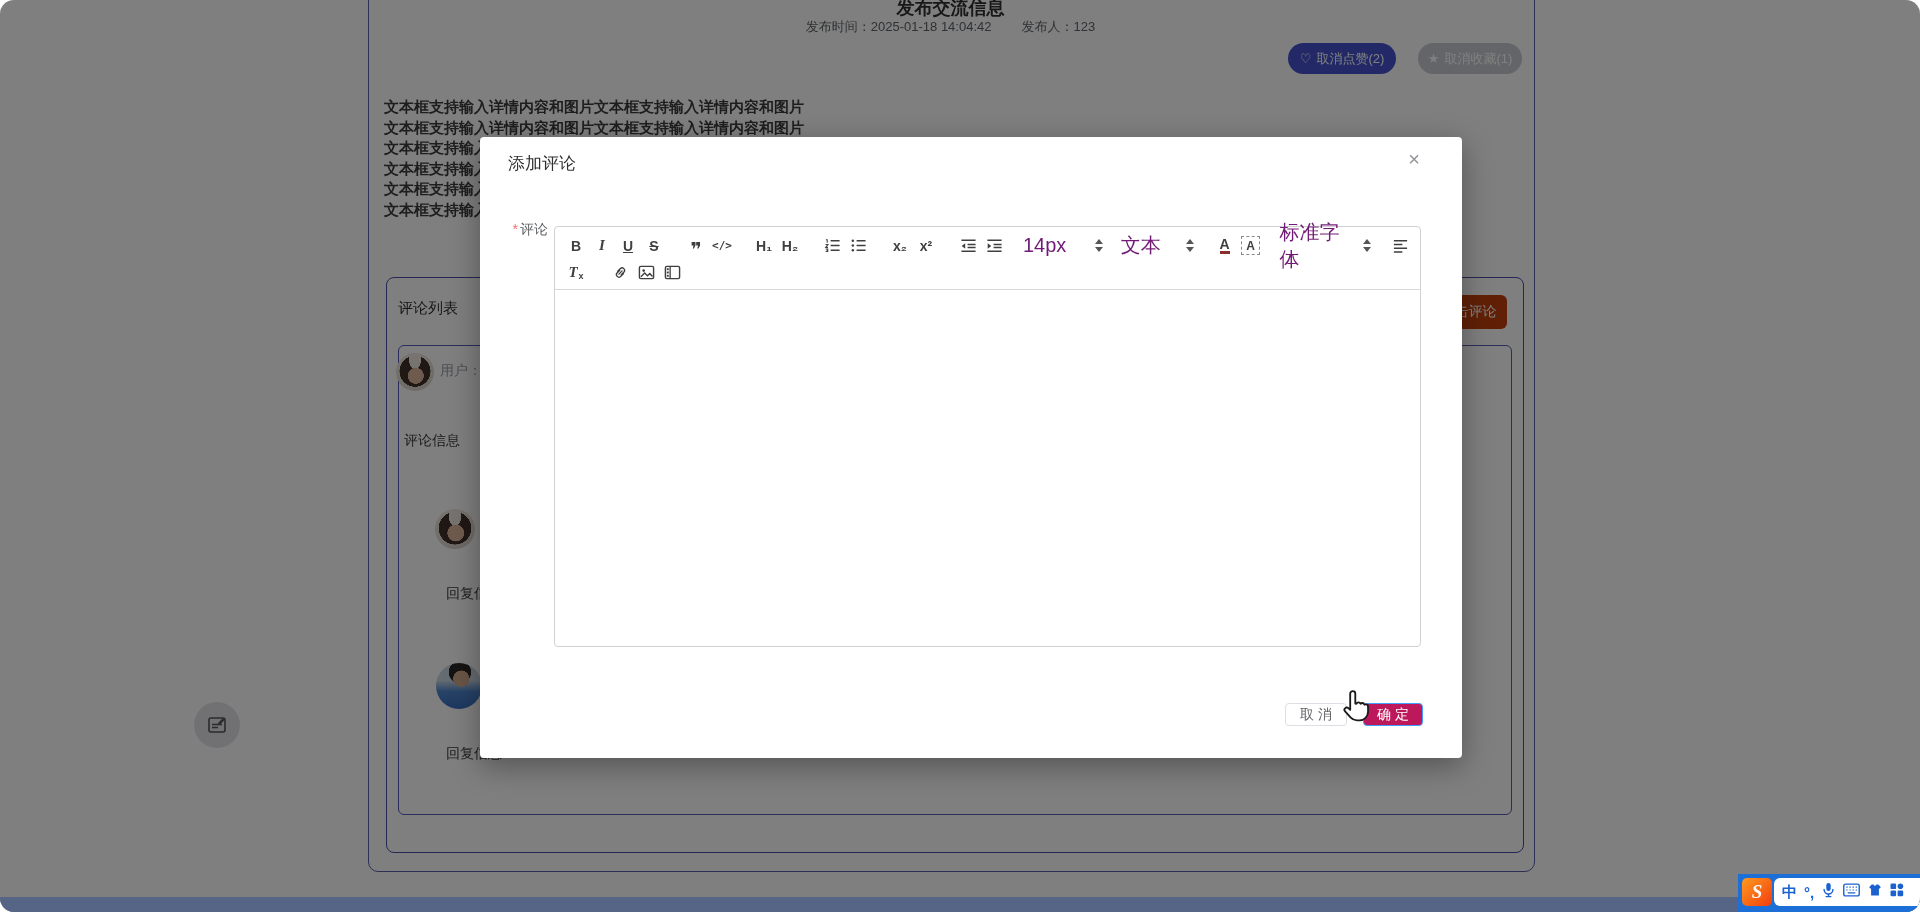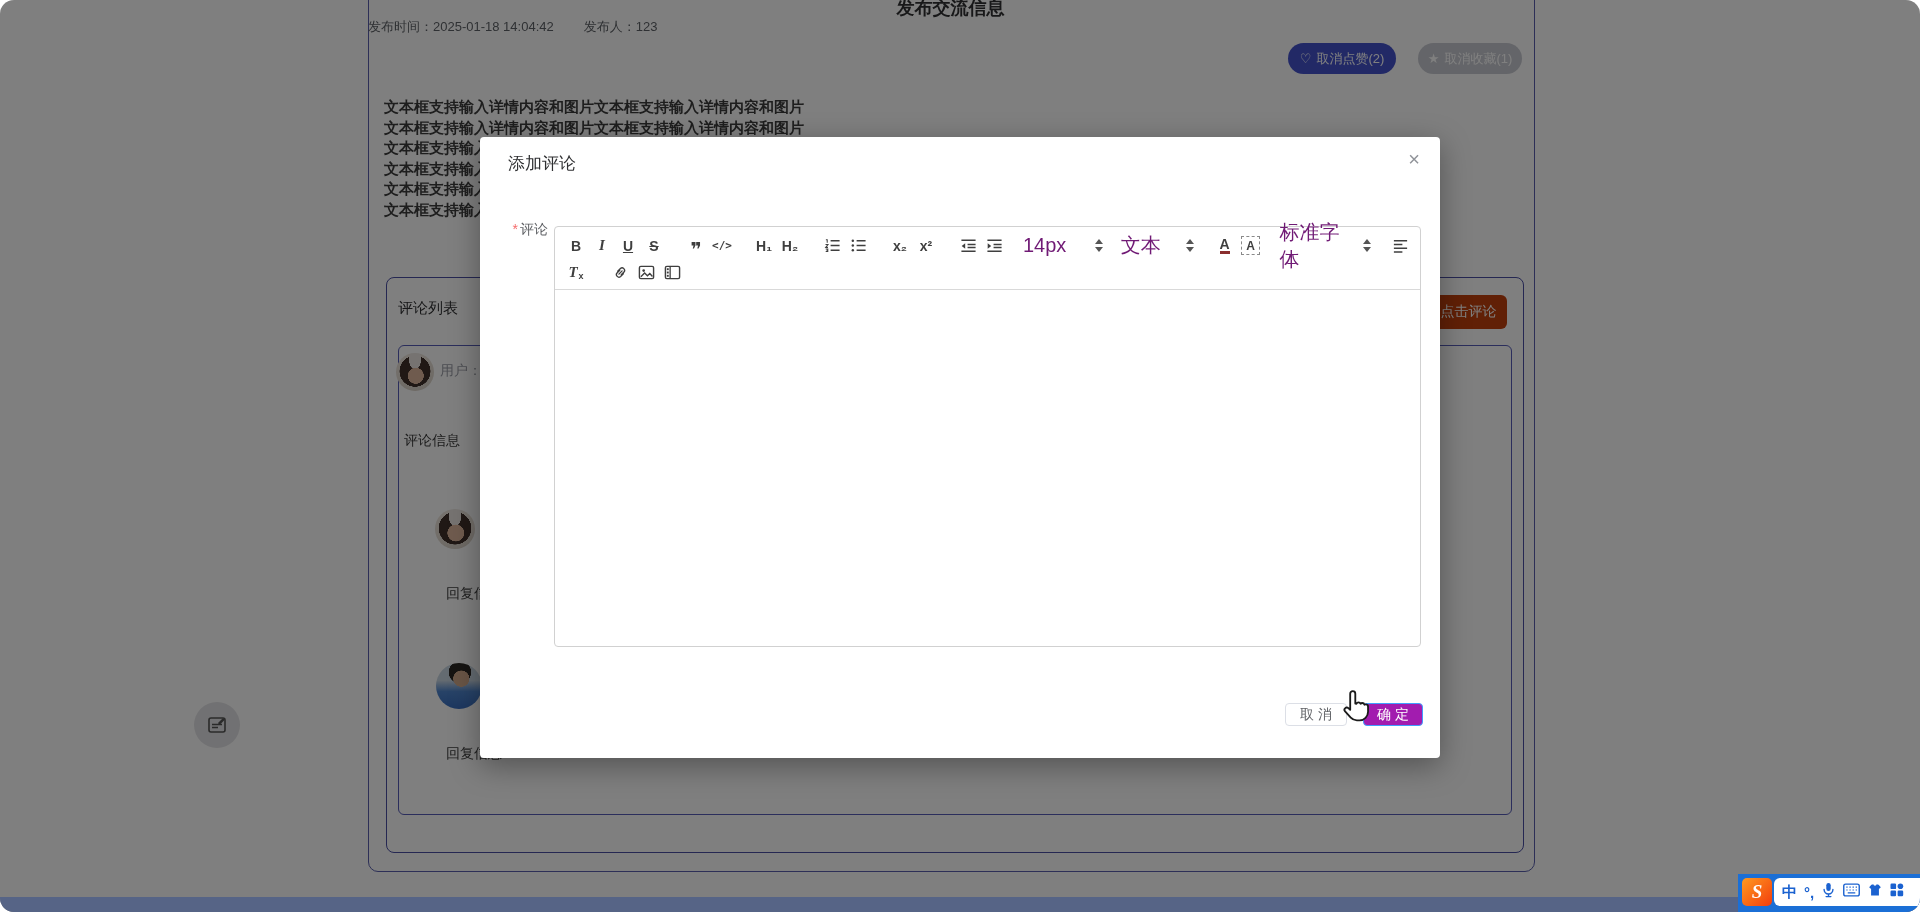--- a/index.html
+++ b/index.html
@@ -3,21 +3,21 @@
 <meta charset="utf-8">
 <style>
   html,body{margin:0;padding:0;background:#fff;}
   #stage{position:relative;width:1920px;height:912px;overflow:hidden;background:#fff;
          font-family:"Liberation Sans","DejaVu Sans",sans-serif;border-radius:14px;}
   .abs{position:absolute;}
 
   
   .outer-card{left:368px;top:-14px;width:1165px;height:884px;border:1px solid #5a5fae;border-radius:10px;background:#fff;}
   .page-title{left:368px;top:-4px;width:1165px;text-align:center;font-size:18px;font-weight:700;color:#303133;}
-  .meta-row{left:368px;top:18px;width:1165px;display:flex;justify-content:flex-start;gap:30px;font-size:13px;color:#5f6368;}
+  .meta-row{left:368px;top:18px;width:1165px;display:flex;justify-content:center;gap:30px;font-size:13px;color:#5f6368;}
   .pill-btn{height:31px;border-radius:16px;display:flex;align-items:center;justify-content:center;gap:5px;
             color:#fff;font-size:13px;cursor:pointer;}
   .btn-unlike{left:1288px;top:43px;width:108px;background:#4553cd;}
   .btn-unfav{left:1418px;top:43px;width:104px;background:#c9cbd2;}
   .content-lines{left:384px;top:97px;width:820px;font-size:15px;font-weight:600;color:#3c3c3c;line-height:20.5px;}
   .section-card{left:386px;top:277px;width:1136px;height:574px;border:1px solid #4a4fa5;border-radius:8px;}
   .section-title{left:398px;top:299px;font-size:15px;color:#303133;}
   .btn-comment{left:1430px;top:295px;width:77px;height:34px;background:#c2410c;border-radius:6px;color:#fff;
                font-size:14px;display:flex;align-items:center;justify-content:center;cursor:pointer;}
   .comment-card{left:398px;top:345px;width:1112px;height:468px;border:1px solid #565cb8;border-radius:6px;}
@@ -34,21 +34,21 @@
   .gray-text{font-size:14px;color:#9a9da6;}
   .dark-text{font-size:14px;color:#3c3c3c;margin-top:24px;}
   .float-widget{left:194px;top:702px;width:46px;height:46px;border-radius:50%;background:#e3e3e6;
                 display:flex;align-items:center;justify-content:center;cursor:pointer;}
 
   
   .overlay{left:0;top:0;width:1920px;height:912px;background:rgba(0,0,0,0.5);z-index:5;}
 
   
   .modal{left:480px;top:137px;width:960px;height:621px;background:#fff;border-radius:4px;z-index:10;
-         box-shadow:0 8px 30px rgba(0,0,0,.35);}
+         box-shadow:0 8px 30px rgba(0,0,0,.35);padding-left:22px;}
   .modal-title{left:28px;top:15px;font-size:17px;color:#303133;}
   .modal-close{left:920px;top:8px;width:28px;height:28px;font-size:20px;color:#909399;display:flex;
                align-items:center;justify-content:center;cursor:pointer;}
   .field-label{left:22px;top:84px;width:46px;text-align:right;font-size:14px;color:#606266;}
   .req{color:#f56c6c;margin-right:2px;}
   .editor{left:74px;top:89px;width:867px;height:421px;border:1px solid #d1d1d1;border-radius:4px;box-sizing:border-box;}
   .toolbar{border-bottom:1px solid #d9d9d9;padding:5px 8px 3px 8px;}
   .trow{display:flex;align-items:center;height:27px;}
   .tgrp{display:flex;align-items:center;margin-right:16px;}
   .tbtn{width:26px;height:24px;display:flex;align-items:center;justify-content:center;
@@ -69,21 +69,21 @@
   .dd .up{border-bottom:5px solid #555;}
   .dd .dn{border-top:5px solid #555;}
   .color-a{border-bottom:3px solid #8a2f2f;line-height:14px;}
   .bg-a{border:1px dashed #8a8a8a;width:17px;height:17px;display:flex;align-items:center;justify-content:center;font-size:12px;}
   .clean-x{font-size:9px;font-weight:800;margin:6px 0 0 1px;}
   .ql-content{padding:13px 12px;font-size:14px;color:#333;display:flex;align-items:flex-start;}
   .caret{display:inline-block;width:1px;height:16px;background:#222;margin-left:1px;vertical-align:-3px;}
   .m-footer-btn{height:23px;border-radius:4px;font-size:14px;display:flex;align-items:center;
                 justify-content:center;cursor:pointer;box-sizing:border-box;}
   .btn-cancel{left:805px;top:566px;width:62px;background:#fff;border:1px solid #dcdfe6;color:#606266;}
-  .btn-confirm{left:883px;top:566px;width:60px;background:#a21caf;border:1px solid #409EFF;color:#fff;}
+  .btn-confirm{left:883px;top:566px;width:60px;background:#be185d;border:1px solid #409EFF;color:#fff;}
   .hand{left:862px;top:552px;z-index:12;}
 
   
   .taskbar{left:0;top:897px;width:1920px;height:15px;background:#566486;z-index:20;}
   .sogou-blue{left:1738px;top:874px;width:182px;height:38px;background:#1b6fd6;z-index:21;}
   .sogou-panel{left:1774px;top:878px;width:146px;height:28px;background:#fff;border-radius:6px 0 0 6px;z-index:22;
                display:flex;align-items:center;gap:7px;padding-left:8px;box-sizing:border-box;}
   .sogou-logo{left:1742px;top:878px;width:30px;height:28px;border-radius:5px;z-index:23;
               background:linear-gradient(135deg,#ff9a1f,#f23d0e);display:flex;align-items:center;justify-content:center;
               color:#fff;font-weight:900;font-style:italic;font-size:19px;font-family:"Liberation Serif",serif;cursor:pointer;}

